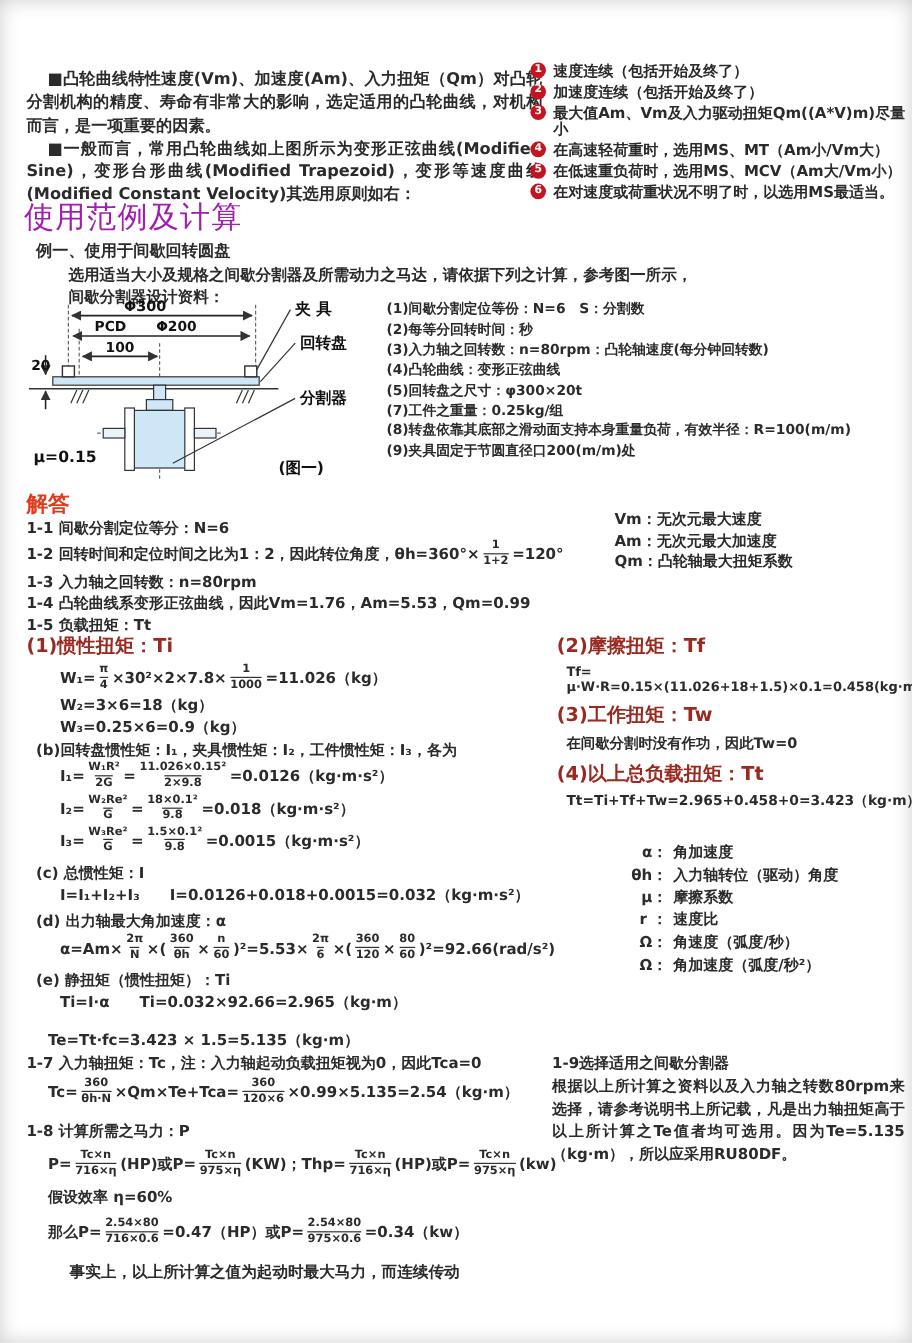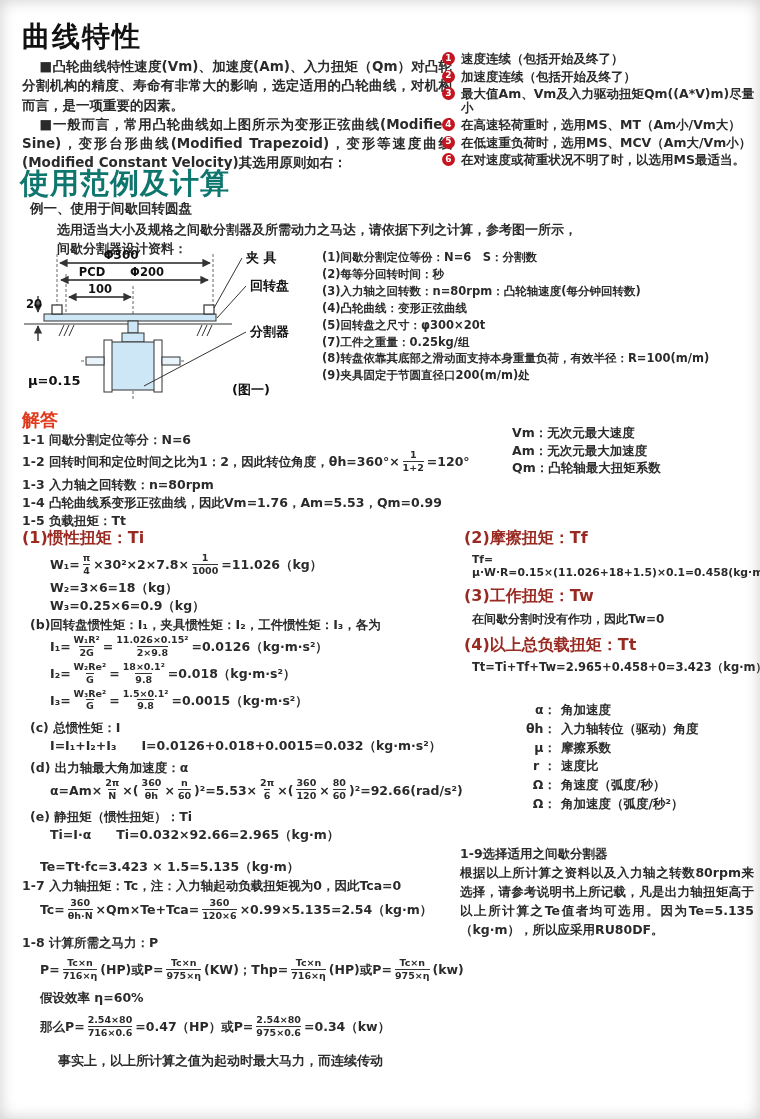--- a/index.html
+++ b/index.html
@@ -1,21 +1,21 @@
 <!DOCTYPE html>
 <html><head>
 <meta charset="utf-8">
 <style>
   html,body{margin:0;padding:0;background:#fff;}
   .page{position:relative;width:760px;height:1119px;background:#fff;overflow:hidden;
         font-family:"DejaVu Sans","Liberation Sans",sans-serif;color:#2b2b2b;
         box-shadow:inset 0 0 16px rgba(0,0,0,.20);}
   .abs{position:absolute;}
   .h1{font-size:28px;font-weight:800;color:#111;letter-spacing:2px;}
-  .h2{font-size:29px;font-weight:700;color:#0f766e;letter-spacing:1px;}
+  .h2{font-size:25px;font-weight:400;color:#a21caf;letter-spacing:1px;}
   .intro{width:430px;font-size:13.5px;line-height:19.3px;font-weight:600;text-align:justify;}
   .intro p{margin:0;text-indent:1.3em;}
   .plist{width:314px;font-size:12.5px;font-weight:600;}
   .pitem{display:flex;align-items:flex-start;margin-bottom:4px;line-height:13.5px;}
   .badge{flex:none;display:inline-flex;width:13px;height:13px;border-radius:50%;
          background:#c41420;color:#fff;font-size:9px;font-weight:700;
          align-items:center;justify-content:center;margin-right:6px;margin-top:0;}
   .exttl{font-size:13.5px;font-weight:700;}
   .exline{margin-left:27px;font-size:13px;font-weight:600;line-height:18.5px;}
   .specs{width:434px;font-size:11.5px;font-weight:600;line-height:16.9px;}
@@ -35,21 +35,20 @@
   .sym{width:32px;text-align:right;margin-right:5px;flex:none;}
   .s19{width:294px;font-size:12.5px;font-weight:600;line-height:19px;text-align:justify;}
   .note{font-size:13px;font-weight:600;line-height:21px;}
   svg text{font-family:"DejaVu Sans","Liberation Sans",sans-serif;}
 </style>
 </head>
 <body>
 
 <div class="page">
 
-  <div class="abs h1" style="left:22px;top:18px;">曲线特性</div>
 
   <div class="abs intro" style="left:22px;top:57px;">
     <p>■凸轮曲线特性速度(Vm)、加速度(Am)、入力扭矩（Qm）对凸轮分割机构的精度、寿命有非常大的影响，选定适用的凸轮曲线，对机构而言，是一项重要的因素。</p>
     <p>■一般而言，常用凸轮曲线如上图所示为变形正弦曲线(Modified Sine)，变形台形曲线(Modified Trapezoid)，变形等速度曲线(Modified Constant Velocity)其选用原则如右：</p>
   </div>
 
   <div class="abs plist" style="left:442px;top:52px;">
     <div class="pitem">
         <span class="badge">1</span>
         <span>速度连续（包括开始及终了）</span>
@@ -365,21 +364,21 @@
         </span>
       <span>=0.47（HP）或P=</span>
       <span class="frac">
           <span class="num">2.54×80</span>
           <span class="den">975×0.6</span>
         </span>
       <span>=0.34（kw）</span>
     </div>
   </div>
 
-  <div class="abs s19" style="left:460px;top:844px;">
+  <div class="abs s19" style="left:460px;top:876px;">
     <div>1-9选择适用之间歇分割器</div>
     <div>根据以上所计算之资料以及入力轴之转数80rpm来选择，请参考说明书上所记载，凡是出力轴扭矩高于以上所计算之Te值者均可选用。因为Te=5.135（kg·m），所以应采用RU80DF。</div>
   </div>
 
   <div class="abs note" style="left:58px;top:1050px;width:420px;">
     <div>事实上，以上所计算之值为起动时最大马力，而连续传动</div>
   </div>
 
 </div>
 

